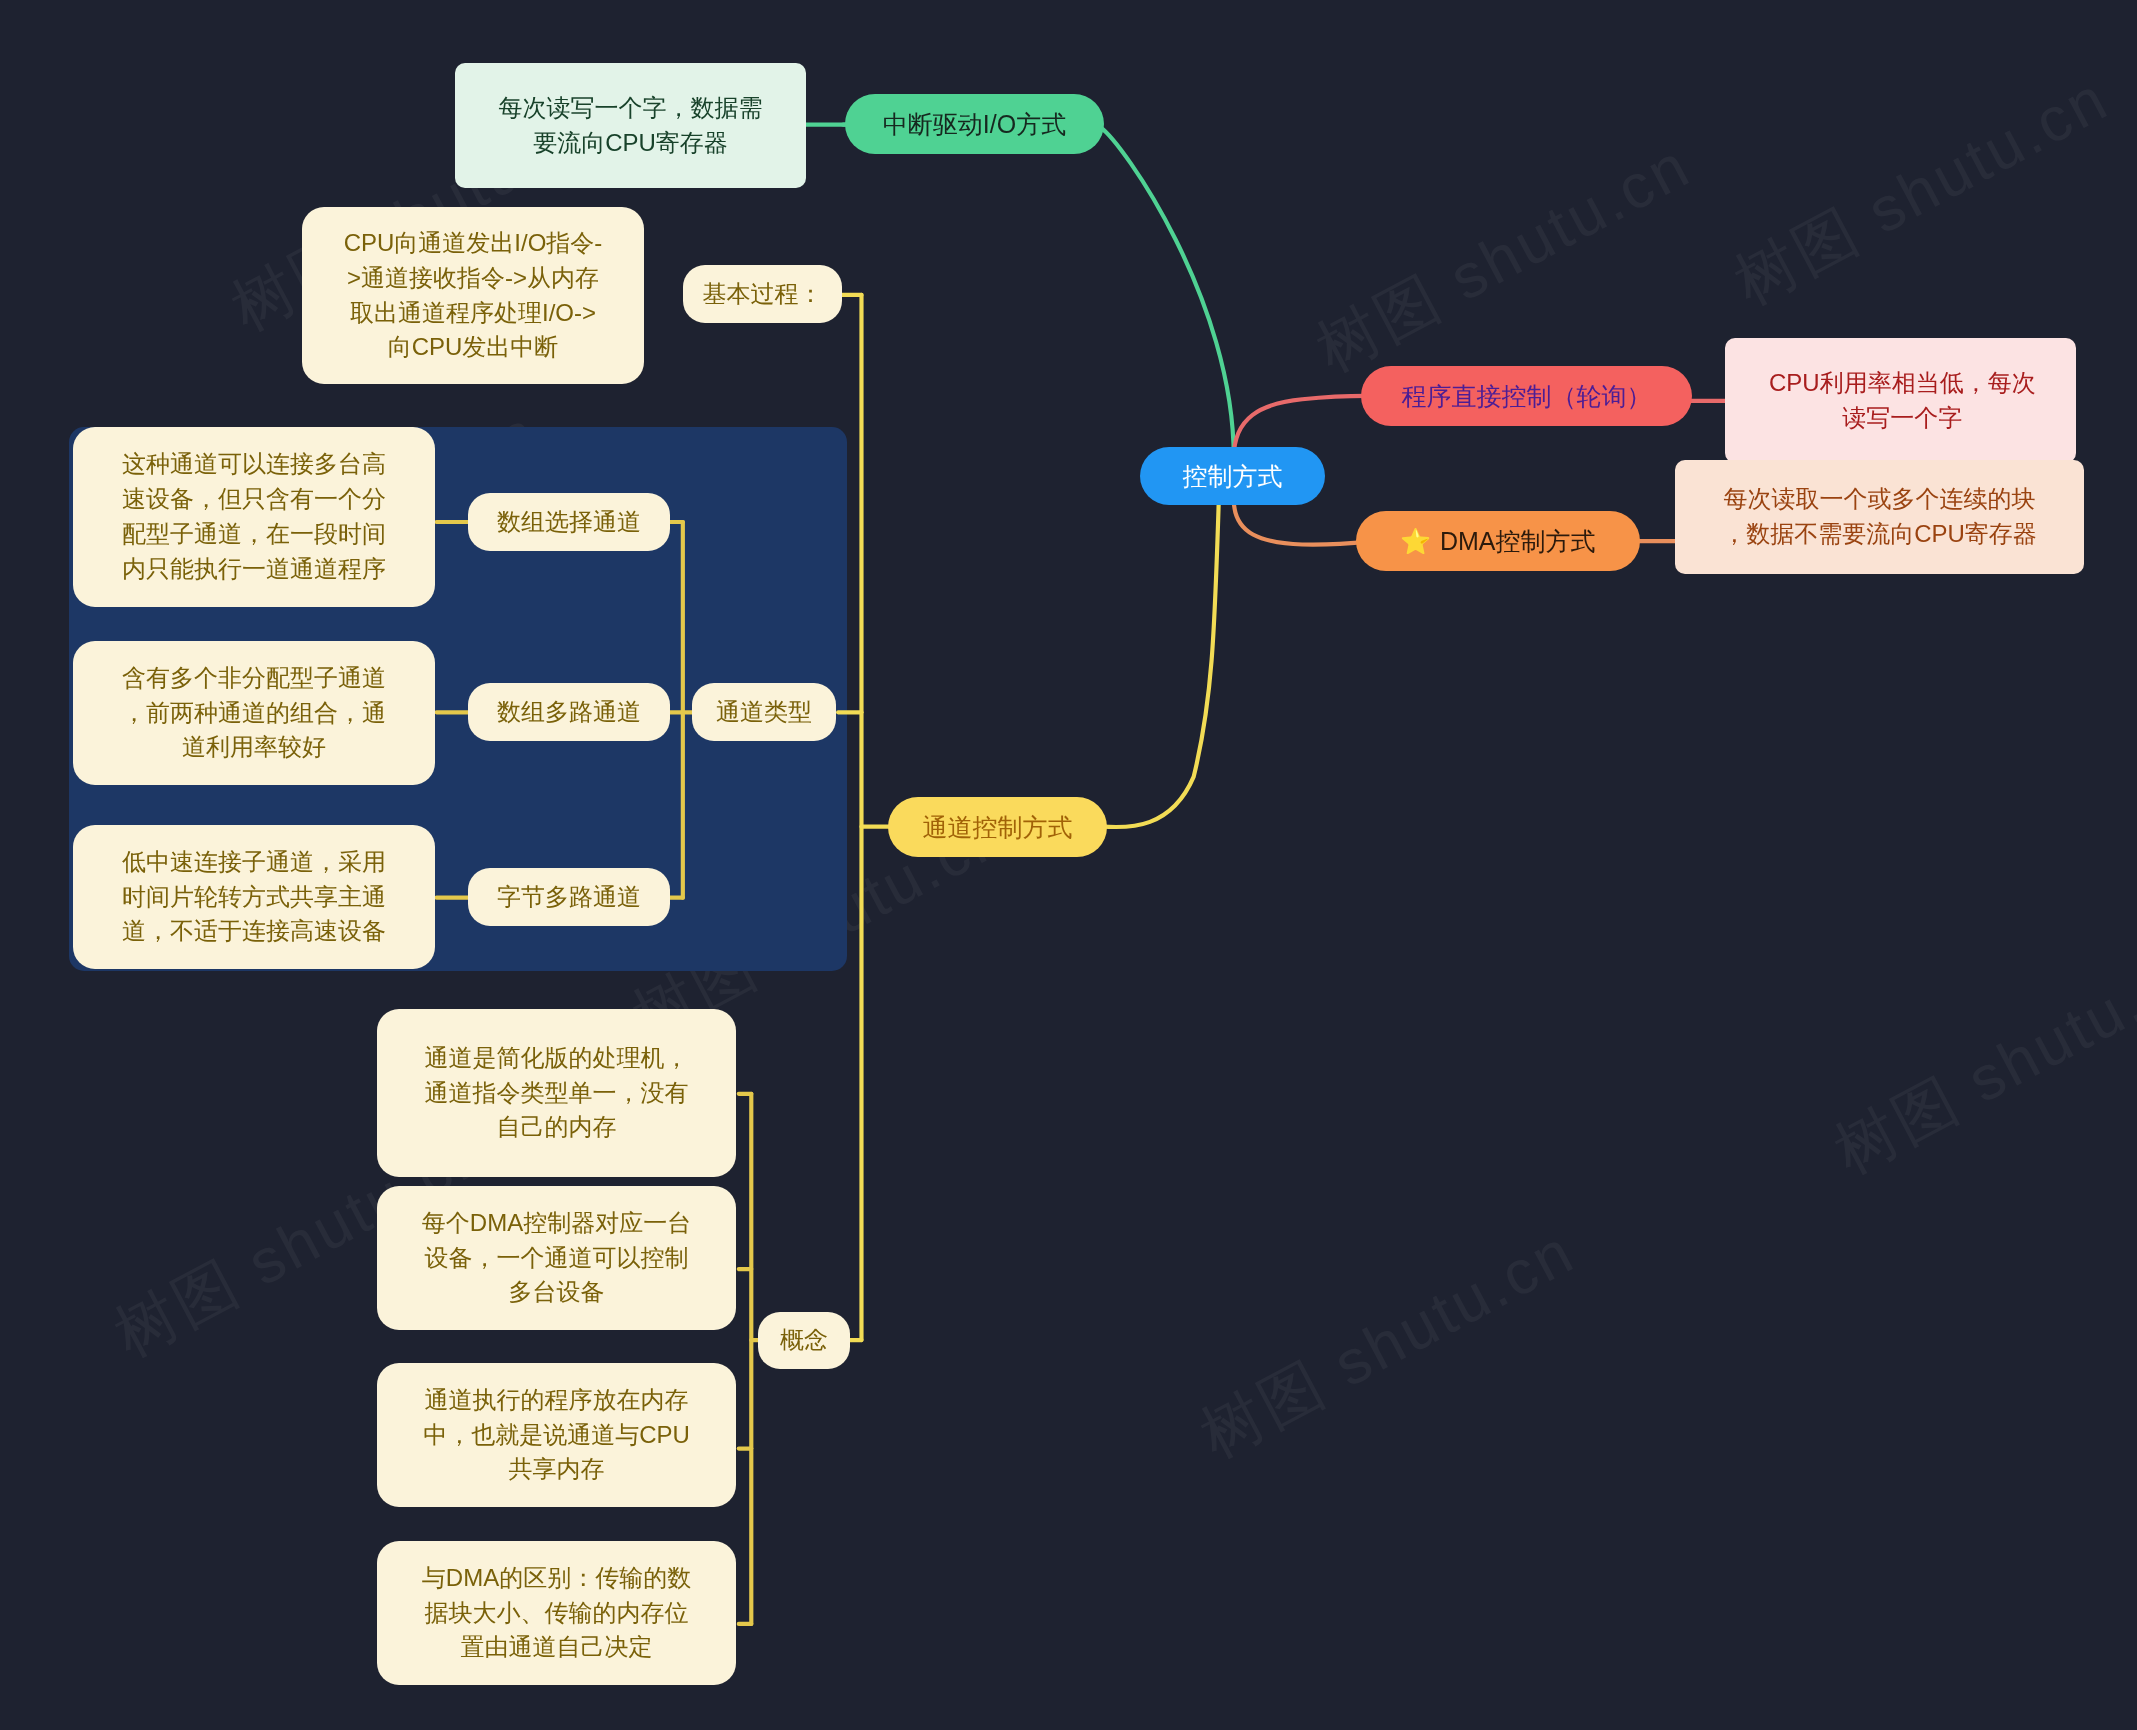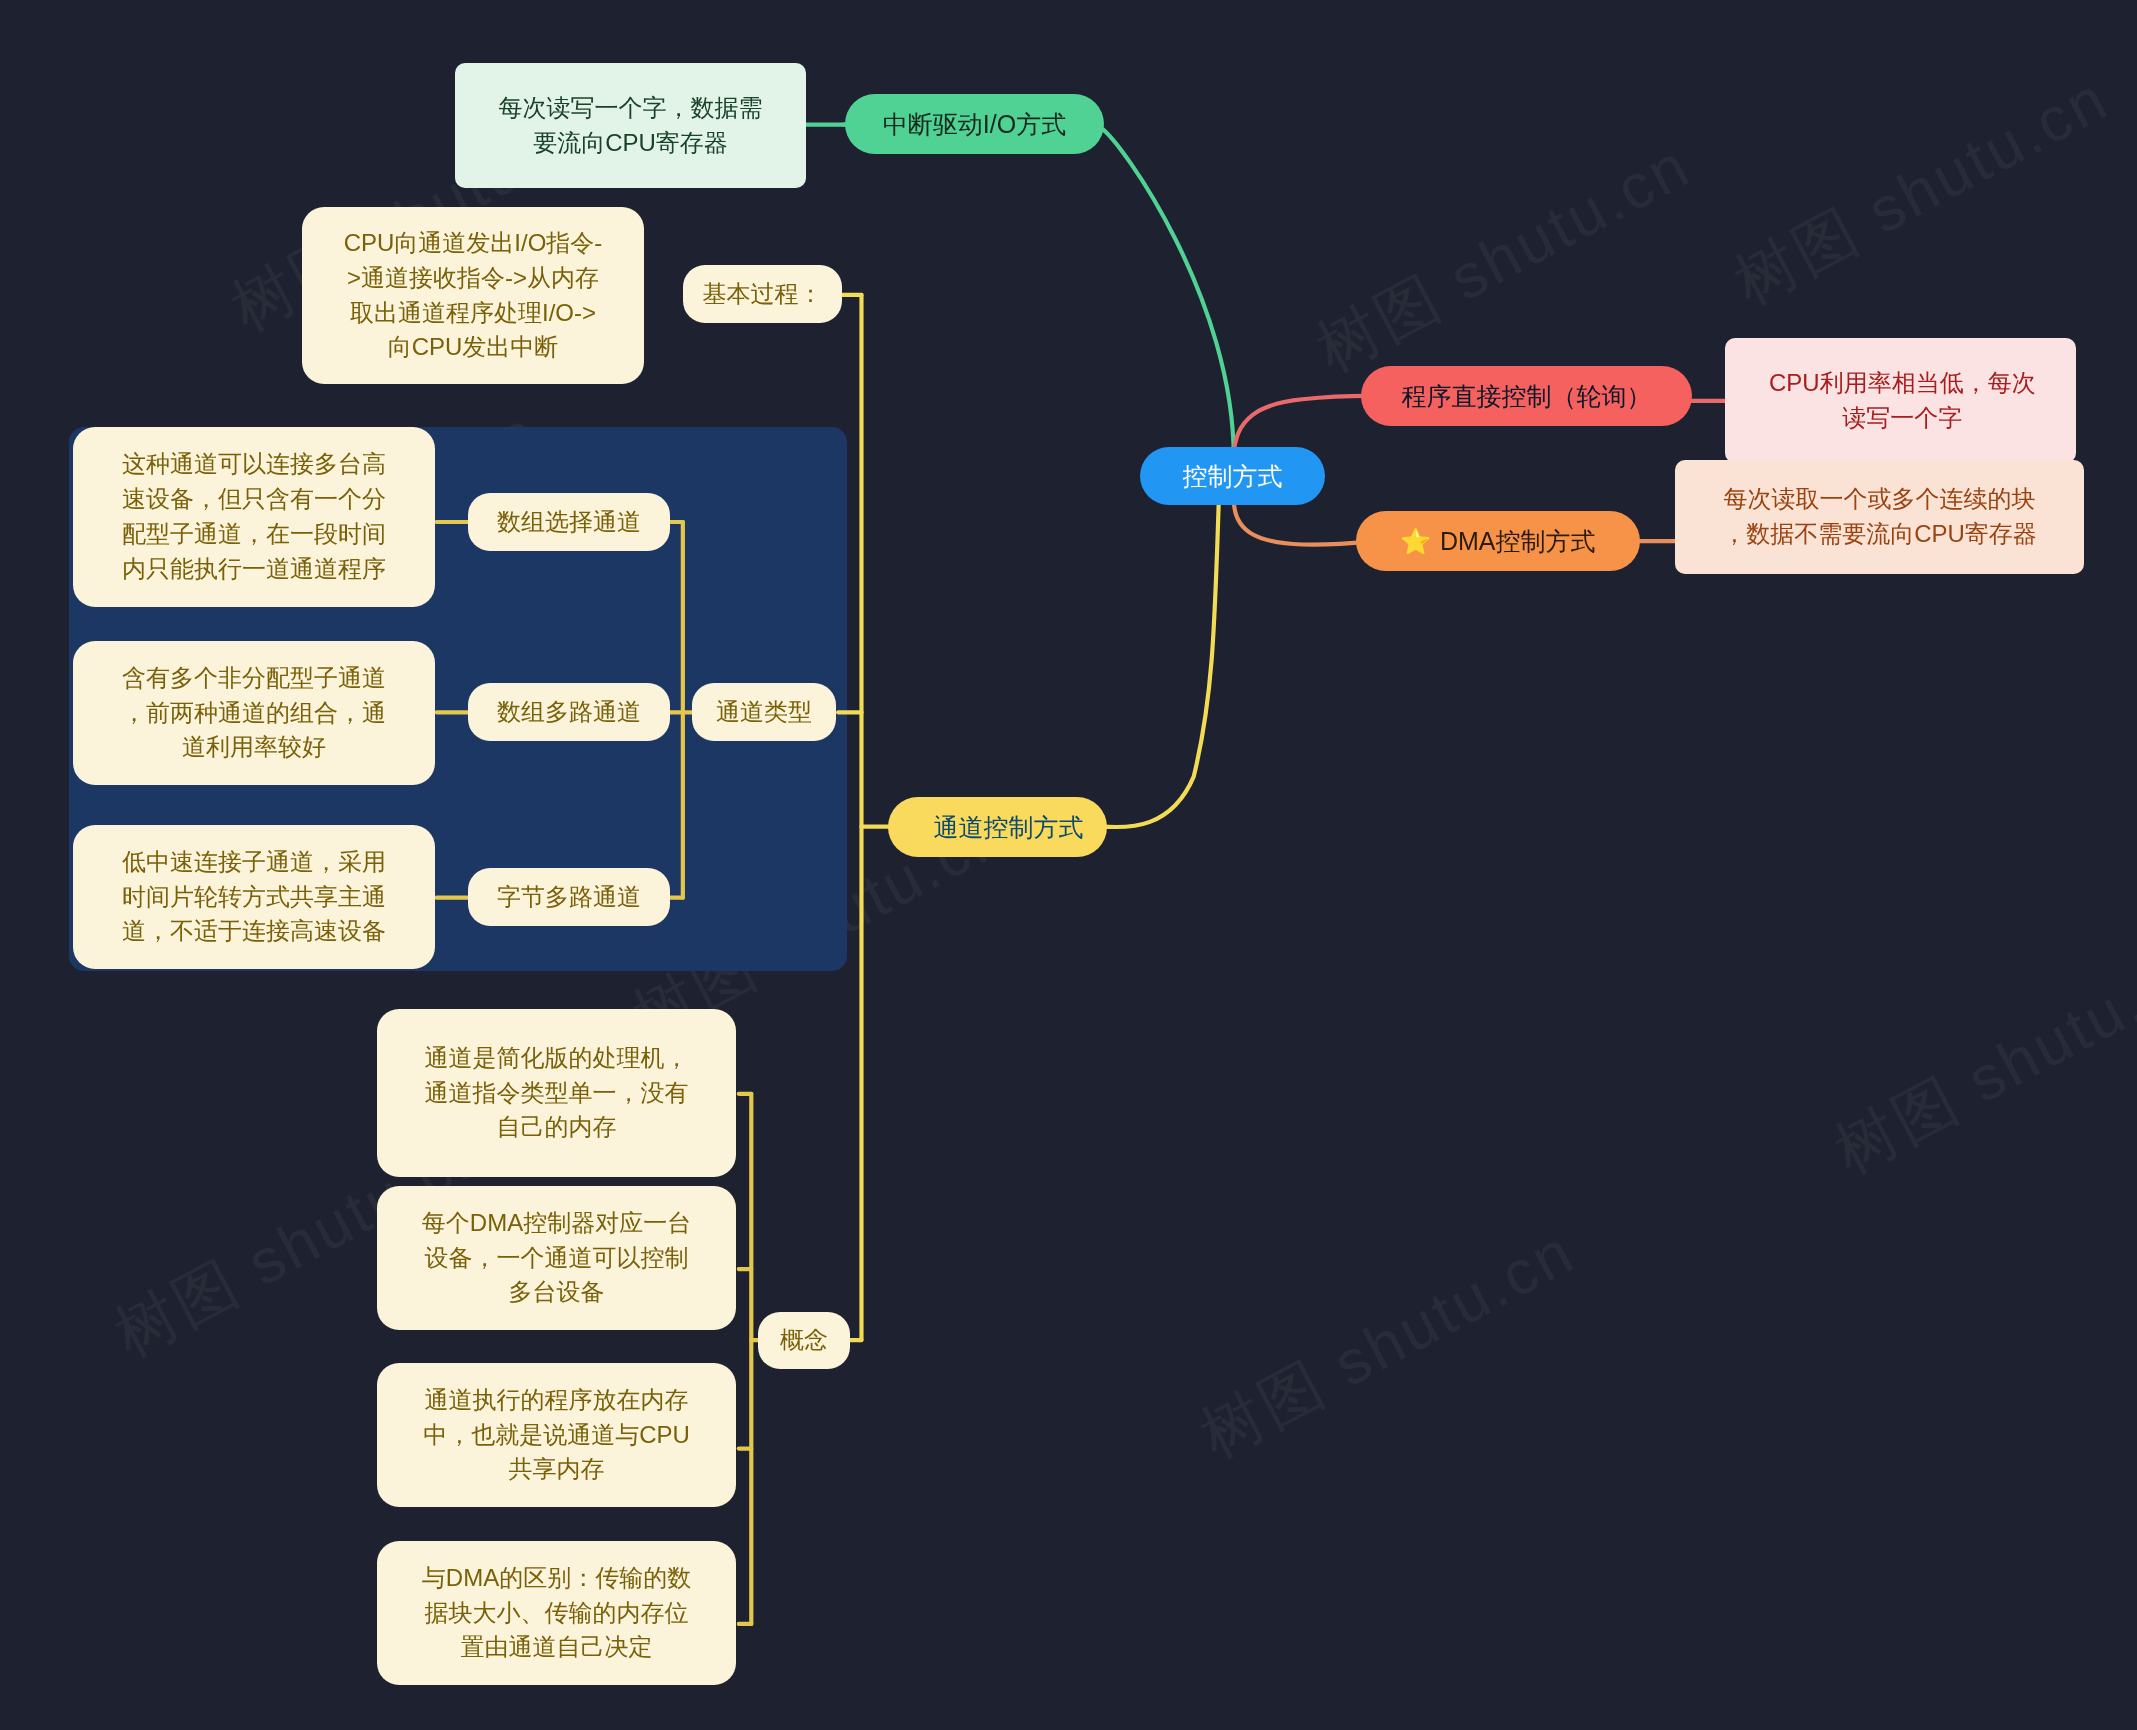--- a/index.html
+++ b/index.html
@@ -31,23 +31,23 @@
     position:absolute;box-sizing:border-box;
     display:flex;align-items:center;justify-content:center;
     text-align:center;line-height:1.45;
     white-space:pre-line;
   }
 
   
   .pill{border-radius:834px;font-size:25px;padding:11.7px 23.4px;}
   .pill.root{background:#2196f3;color:#ffffff;}
   .pill.green{background:#4fd293;color:#16281f;}
-  .pill.red{background:#f4615f;color:#0f172a;}
+  .pill.red{background:#f4615f;color:#4c1d95;}
   .pill.orange{background:#f79348;color:#2b1a0c;}
-  .pill.yellow{background:#fada5c;color:#0c4a6e;justify-content:flex-end;}
+  .pill.yellow{background:#fada5c;color:#a16207;}
 
   
   .card{border-radius:10px;font-size:24px;padding:13.4px 18.4px;}
   .card.cream{background:#fbf3da;color:#7a6109;border-radius:22px;}
   .card.mint{background:#e2f3e8;color:#18422a;}
   .card.pinkred{background:#fce3e3;color:#a81d1d;}
   .card.peach{background:#fae3d4;color:#9a4310;}
 
   .star{display:inline-block;margin-right:8.3px;font-size:25px;line-height:1;}
 </style>

